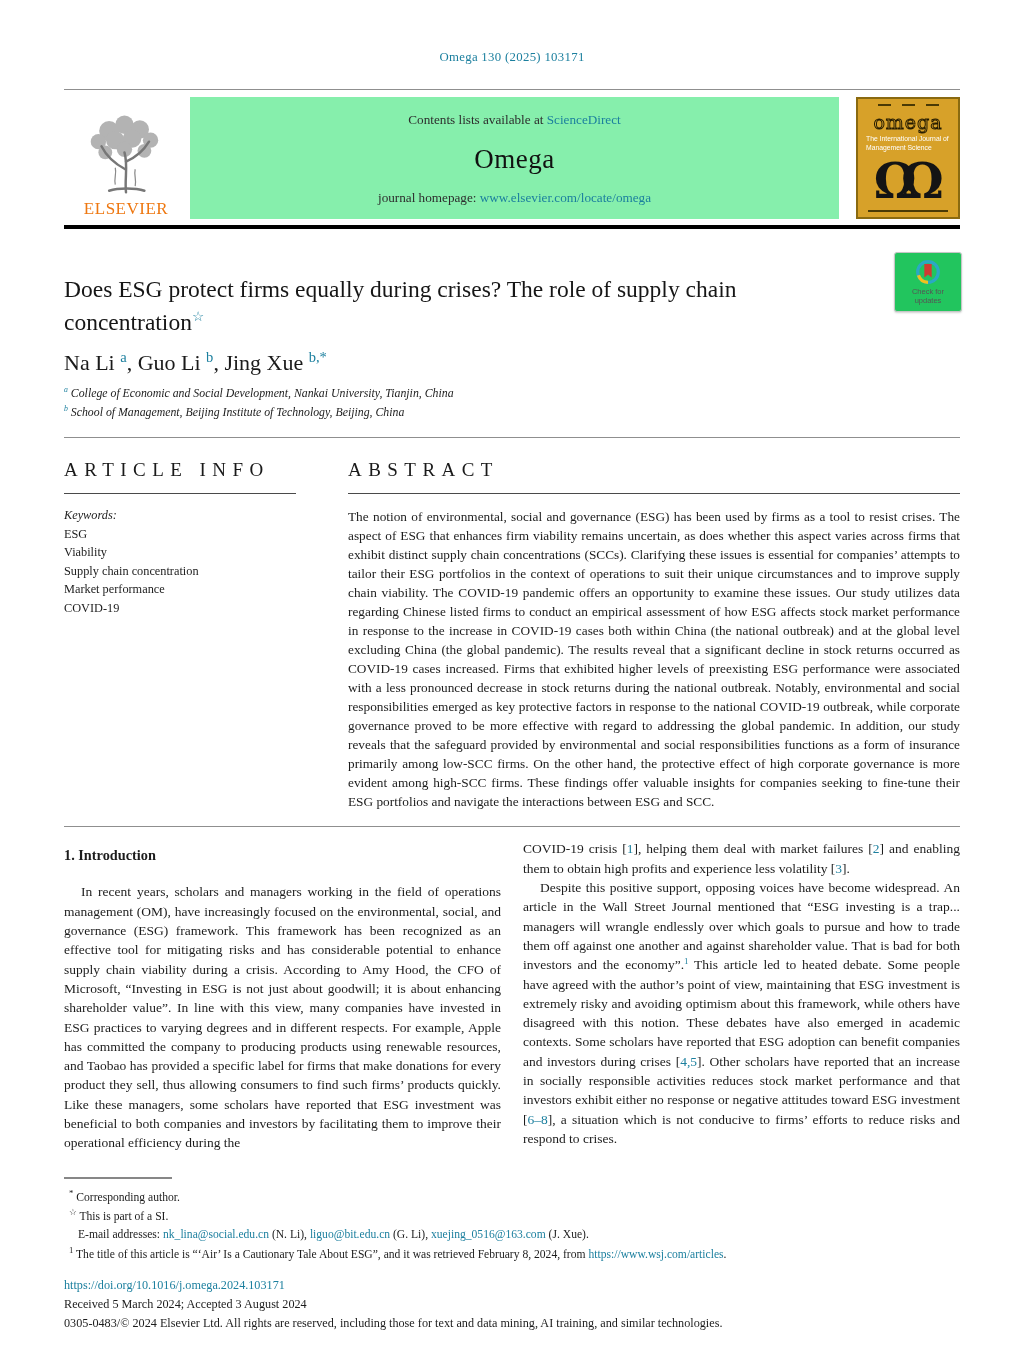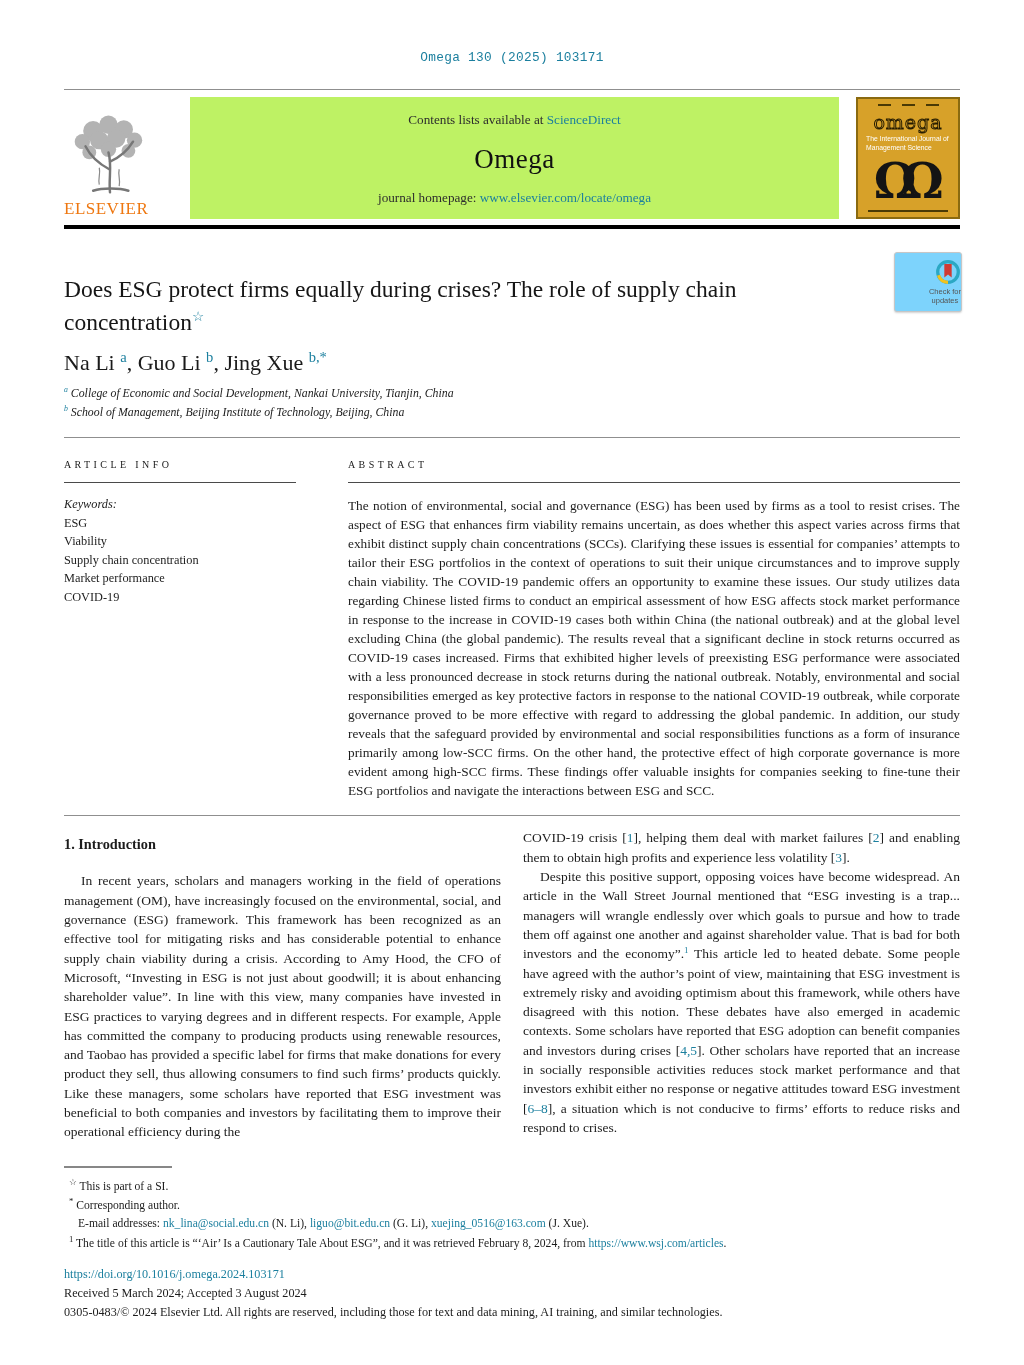--- a/index.html
+++ b/index.html
@@ -2,57 +2,57 @@
 <html lang="en"><head>
 <meta charset="utf-8">
 <style>
   html,body{margin:0;padding:0;background:#ffffff;}
   .page{
     width:1024px;height:1365px;box-sizing:border-box;position:relative;
     margin:0 auto;padding:0 64px;overflow:hidden;
     font-family:"Liberation Serif",serif;color:#1c1c1c;background:#fff;
   }
   
-  .jref{padding-top:50px;text-align:center;font-size:12.8px;color:#1b7f9e;letter-spacing:.3px;font-family:Liberation Mono, monospace;}
+  .jref{padding-top:50px;text-align:center;font-size:12.8px;color:#1b7f9e;letter-spacing:.3px;}
   .toprule{margin-top:24px;border-top:1px solid #8f8f8f;height:0;}
   
   .masthead{display:flex;margin-top:7px;height:122px;align-items:stretch;}
-  .logo-block{width:124px;flex:none;display:flex;flex-direction:column;align-items:flex-start;justify-content:flex-end;}
+  .logo-block{width:124px;flex:none;display:flex;flex-direction:column;align-items:center;justify-content:flex-end;}
   .tree{width:92px;height:92px;display:block;}
   .elsevier-word{font-size:17px;color:#ee7710;letter-spacing:.5px;margin-top:-4px;}
-  .mast-center{flex:1;background:#bef264;margin-left:2px;display:flex;flex-direction:column;align-items:center;justify-content:space-between;padding:15px 10px 13px;box-sizing:border-box;}
+  .mast-center{flex:1;background:#86efac;margin-left:2px;display:flex;flex-direction:column;align-items:center;justify-content:space-between;padding:15px 10px 13px;box-sizing:border-box;}
   .contents-line,.homepage-line{font-size:13.2px;color:#2d2d2d;}
   .contents-line .link,.homepage-line .link{color:#1b7f9e;}
   .journal-name{font-size:27px;color:#111;letter-spacing:.5px;}
   .cover{width:104px;flex:none;margin-left:17px;background:#d7a129;border:2px solid #8a6a10;box-sizing:border-box;display:flex;flex-direction:column;align-items:center;position:relative;overflow:hidden;}
   .cover-topline{display:flex;gap:11px;margin-top:5px;}
   .cover-topline i{display:block;width:13px;height:2px;background:#4a3a05;}
   .cover-brand{margin-top:5px;font-family:"DejaVu Serif",serif;font-size:19px;letter-spacing:1px;color:#241b00;}
   @supports (-webkit-text-stroke:1px #000){
     .cover-brand{color:#d7a129;-webkit-text-stroke:1px #241b00;}
   }
   .cover-sub{font-family:"Liberation Sans",sans-serif;font-size:6.8px;color:#ffffff;line-height:1.3;width:84%;text-align:left;margin-top:2px;}
   .cover-omega{font-family:"DejaVu Serif",serif;font-weight:bold;font-size:48px;line-height:1.05;letter-spacing:-.32em;color:#141414;margin-top:3px;margin-left:-14px;}
   .cover-bottomline{position:absolute;bottom:5px;left:10%;width:80%;height:2px;background:#4a3a05;}
   .blackrule{margin-top:6px;height:4px;background:#000;}
   
   .title{margin-top:44px;font-size:23.5px;line-height:1.42;max-width:748px;color:#161616;}
   .tmark{vertical-align:super;font-size:58%;}
-  .badge{position:absolute;top:252px;right:62px;width:66px;height:58px;border:1px solid #c6c6c6;border-radius:3px;background:#7dd3fc;box-shadow:0 1px 2px rgba(0,0,0,.18);display:flex;flex-direction:column;align-items:flex-end;justify-content:center;gap:2px;}
+  .badge{position:absolute;top:252px;right:62px;width:66px;height:58px;border:1px solid #c6c6c6;border-radius:3px;background:#22c55e;box-shadow:0 1px 2px rgba(0,0,0,.18);display:flex;flex-direction:column;align-items:center;justify-content:center;gap:2px;}
   .badge-text{font-family:"Liberation Sans",sans-serif;font-size:7.5px;color:#555;line-height:1.2;text-align:center;}
   .authors{margin-top:10px;font-size:22px;color:#1a1a1a;}
   .sup{vertical-align:super;font-size:66%;line-height:0;}
   .link{color:#1b7f9e;}
   .it{}
   .affils{margin-top:8px;font-size:11.8px;font-style:italic;line-height:1.6;color:#222;}
   
   .info-section{margin-top:16px;border-top:1px solid #8f8f8f;border-bottom:1px solid #8f8f8f;display:flex;gap:52px;padding:0 0 15px;}
   .info-left{width:232px;flex:none;}
   .info-right{flex:1;min-width:0;}
-  .sec-head{font-size:10px;letter-spacing:.34em;color:#1a1a1a;padding:21px 0 12px;border-bottom:1px solid #4a4a4a;}
+  .sec-head{font-size:19px;letter-spacing:.34em;color:#1a1a1a;padding:21px 0 12px;border-bottom:1px solid #4a4a4a;}
   .keywords{margin-top:12px;font-size:12.3px;line-height:1.5;}
   .kw-label{font-style:italic;}
   .abstract-text{margin-top:13px;font-size:13.3px;line-height:1.43;text-align:justify;}
   
   .body-cols{display:flex;gap:22px;margin-top:12px;}
   .col{flex:1;min-width:0;}
   .intro-head{font-size:14.3px;font-weight:bold;margin:8px 0 18px;}
   .para{font-size:13.5px;line-height:1.43;text-align:justify;margin:0;}
   .indent{text-indent:17px;}
   
@@ -166,22 +166,22 @@
       <p class="para indent">In recent years, scholars and managers working in the field of operations management (OM), have increasingly focused on the environmental, social, and governance (ESG) framework. This framework has been recognized as an effective tool for mitigating risks and has considerable potential to enhance supply chain viability during a crisis. According to Amy Hood, the CFO of Microsoft, “Investing in ESG is not just about goodwill; it is about enhancing shareholder value”. In line with this view, many companies have invested in ESG practices to varying degrees and in different respects. For example, Apple has committed the company to producing products using renewable resources, and Taobao has provided a specific label for firms that make donations for every product they sell, thus allowing consumers to find such firms’ products quickly. Like these managers, some scholars have reported that ESG investment was beneficial to both companies and investors by facilitating them to improve their operational efficiency during the</p>
     </div>
     <div class="col">
       <p class="para"><span>COVID-19 crisis [</span><span class="link">1</span><span>], helping them deal with market failures [</span><span class="link">2</span><span>] and enabling them to obtain high profits and experience less volatility [</span><span class="link">3</span><span>].</span></p>
       <p class="para indent"><span>Despite this positive support, opposing voices have become widespread. An article in the Wall Street Journal mentioned that “ESG investing is a trap... managers will wrangle endlessly over which goals to pursue and how to trade them off against one another and against shareholder value. That is bad for both investors and the economy”.</span><span class="sup link">1</span><span> This article led to heated debate. Some people have agreed with the author’s point of view, maintaining that ESG investment is extremely risky and avoiding optimism about this framework, while others have disagreed with this notion. These debates have also emerged in academic contexts. Some scholars have reported that ESG adoption can benefit companies and investors during crises [</span><span class="link">4,5</span><span>]. Other scholars have reported that an increase in socially responsible activities reduces stock market performance and that investors exhibit either no response or negative attitudes toward ESG investment [</span><span class="link">6–8</span><span>], a situation which is not conducive to firms’ efforts to reduce risks and respond to crises.</span></p>
     </div>
   </div>
 
   <div class="footnote-area">
     <div class="fn-rule"></div>
+    <p class="fn marked"><span class="fnm">*</span><span> Corresponding author.</span></p>
     <p class="fn marked"><span class="fnm">☆</span><span> This is part of a SI.</span></p>
-    <p class="fn marked"><span class="fnm">*</span><span> Corresponding author.</span></p>
     <p class="fn"><span class="it">E-mail addresses: </span><span class="link">nk_lina@social.edu.cn</span><span> (N. Li), </span><span class="link">liguo@bit.edu.cn</span><span> (G. Li), </span><span class="link">xuejing_0516@163.com</span><span> (J. Xue).</span></p>
     <p class="fn marked"><span class="fnm">1</span><span> The title of this article is “‘Air’ Is a Cautionary Tale About ESG”, and it was retrieved February 8, 2024, from </span><span class="link">https://www.wsj.com/articles</span><span>.</span></p>
   </div>
 
   <div class="footer">
     <p class="link">https://doi.org/10.1016/j.omega.2024.103171</p>
     <p>Received 5 March 2024; Accepted 3 August 2024</p>
     <p>0305-0483/© 2024 Elsevier Ltd. All rights are reserved, including those for text and data mining, AI training, and similar technologies.</p>
   </div>
 

